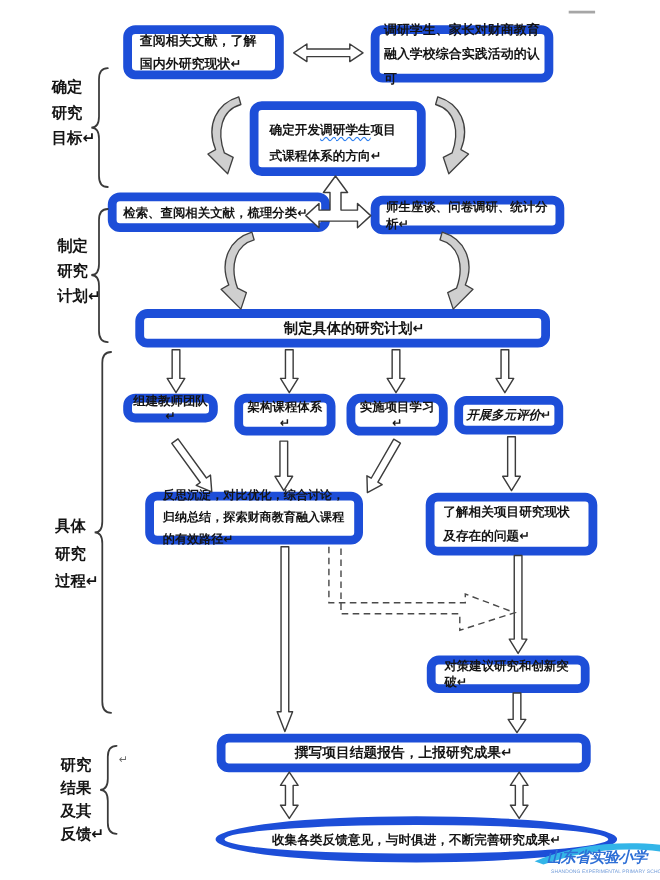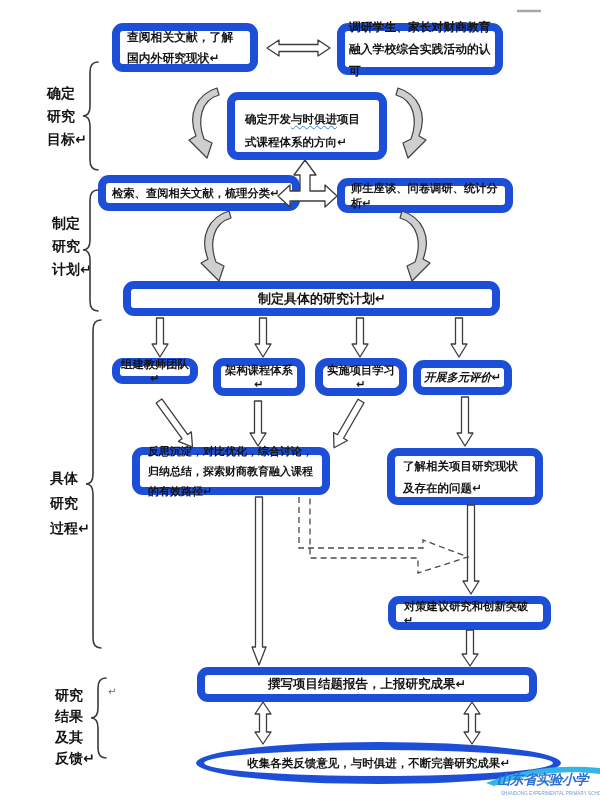--- a/index.html
+++ b/index.html
@@ -17,21 +17,21 @@
            font-style:italic;color:#2e6fd6;letter-spacing:-0.5px;white-space:nowrap;}
   .logo-en{position:absolute;left:501px;top:790px;width:100px;font-size:5px;color:#6f9ad8;
            letter-spacing:0.1px;white-space:nowrap;transform:scale(0.9);transform-origin:left top;}
   .ret-float{position:absolute;left:108px;top:686px;font-size:10px;color:#6a6a6a;}
 </style>
 </head>
 <body>
 
 <div class="canvas">
 
-  <div class="side-label" style="left:47px;top:82px;">确定
+  <div class="side-label" style="left:47px;top:68px;">确定
 研究
 目标↵</div>
   <div class="side-label" style="left:52px;top:212px;">制定
 研究
 计划↵</div>
   <div class="side-label" style="left:50px;top:466px;line-height:25px;">具体
 研究
 过程↵</div>
   <div class="side-label" style="left:55px;top:685px;line-height:21px;">研究
 结果
@@ -41,21 +41,21 @@
 
   <div class="box" style="left:112px;top:23px;width:146px;height:49px;padding:3px 7px;font-size:11.8px;line-height:21px;">
     <div class="txt">查阅相关文献，了解国内外研究现状↵</div>
   </div>
 
   <div class="box" style="left:337px;top:23px;width:166px;height:52px;padding:3px 4px;font-size:11.8px;line-height:22px;">
     <div class="txt">调研学生、家长对财商教育融入学校综合实践活动的认可</div>
   </div>
 
   <div class="box" style="left:227px;top:92px;width:160px;height:68px;padding:8px 10px;font-size:11.5px;line-height:23px;align-items:flex-start;">
-    <div class="txt"><span>确定开发</span><span class="wavy">与时俱进</span><span>项目式课程体系的方向↵</span></div>
+    <div class="txt"><span>确定开发</span><span class="wavy">调研学生</span><span>项目式课程体系的方向↵</span></div>
   </div>
 
   <div class="box" style="left:98px;top:175px;width:202px;height:36px;padding:0 6px;font-size:11.3px;">
     <div class="txt">检索、查阅相关文献，梳理分类↵</div>
   </div>
 
   <div class="box" style="left:337px;top:178px;width:176px;height:35px;padding:0 6px;font-size:11.3px;">
     <div class="txt">师生座谈、问卷调研、统计分析↵</div>
   </div>
 
@@ -77,21 +77,21 @@
   </div>
 
   <div class="box" style="left:132px;top:447px;width:198px;height:48px;padding:2px 8px;font-size:11px;line-height:20px;">
     <div class="txt">反思沉淀，对比优化，综合讨论，归纳总结，探索财商教育融入课程的有效路径↵</div>
   </div>
 
   <div class="box" style="left:387px;top:448px;width:156px;height:57px;padding:4px 8px;font-size:11.5px;line-height:22px;">
     <div class="txt">了解相关项目研究现状及存在的问题↵</div>
   </div>
 
-  <div class="box" style="left:388px;top:596px;width:163px;height:34px;padding:0 8px;font-size:11.3px;">
+  <div class="box" style="left:388px;top:596px;width:148px;height:34px;padding:0 8px;font-size:11.3px;">
     <div class="txt">对策建议研究和创新突破↵</div>
   </div>
 
   <div class="box" style="left:197px;top:667px;width:340px;height:35px;font-size:12.5px;text-align:center;">
     <div class="txt">撰写项目结题报告，上报研究成果↵</div>
   </div>
 
   <div class="box" style="left:196px;top:742px;width:365px;height:42px;border-radius:50%;font-size:11.5px;text-align:center;">
     <div class="txt">收集各类反馈意见，与时俱进，不断完善研究成果↵</div>
   </div>

